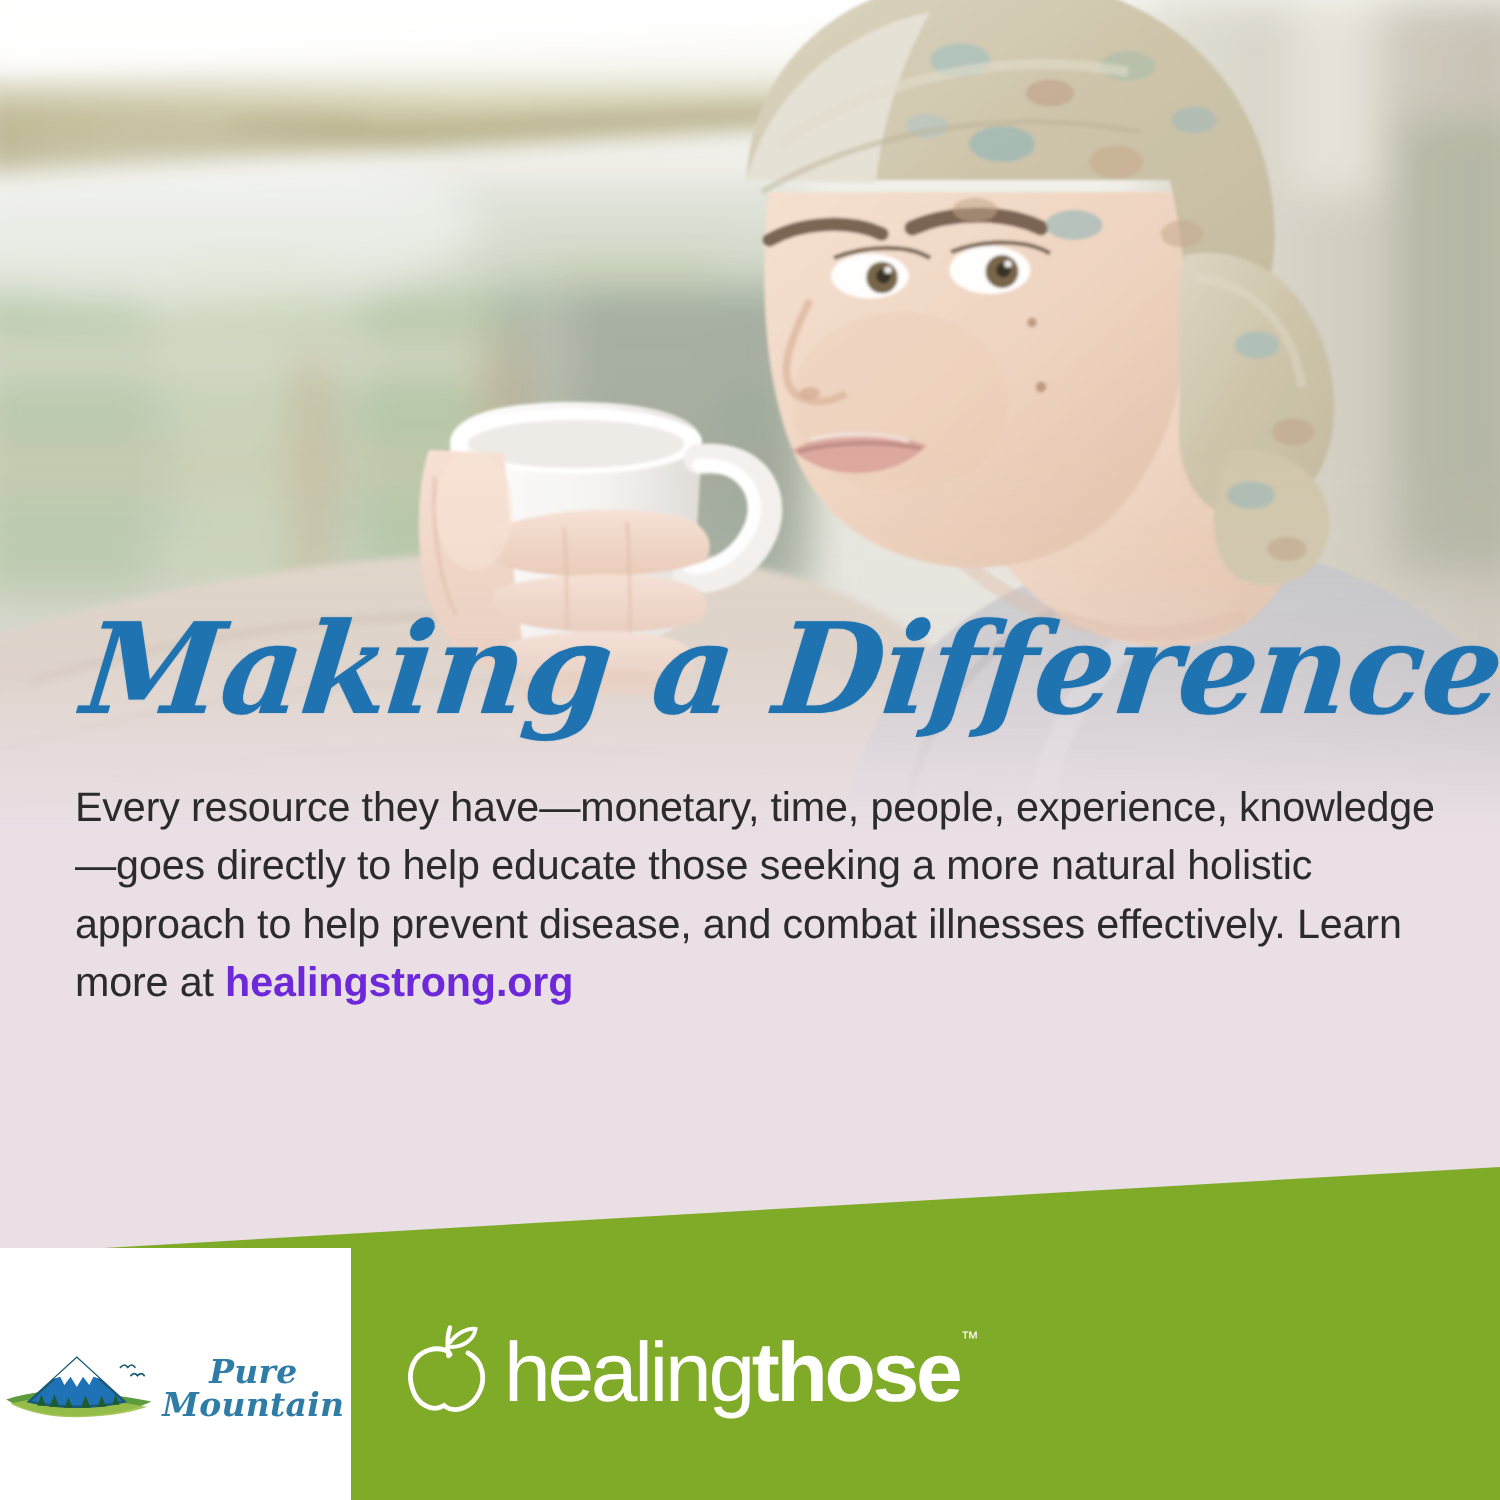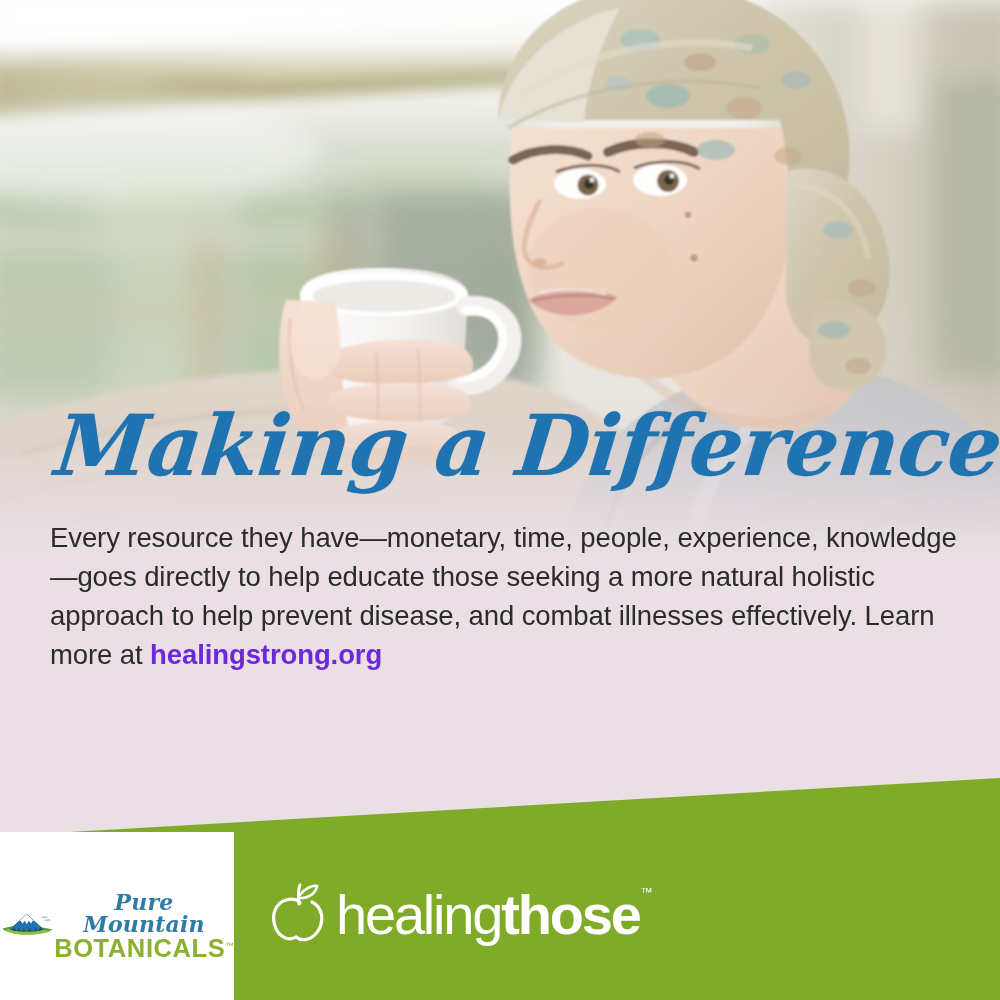--- a/index.html
+++ b/index.html
@@ -373,21 +373,20 @@
 
       <g fill="none" stroke="#1a5a74" stroke-width="1.6" stroke-linecap="round">
         <path d="M116 13 c 3 -3, 5 -3, 7 0"></path>
         <path d="M123 13 c 3 -3, 5 -3, 7 0"></path>
         <path d="M126 21 c 2.5 -2.5, 4.5 -2.5, 6.5 0"></path>
         <path d="M132.5 21 c 2.5 -2.5, 4.5 -2.5, 6.5 0"></path>
       </g>
     </svg>
     <div id="pmb-words">
       <span id="pmb-script">Pure Mountain</span>
-      <span id="pmb-botanicals"><span>BOTANICALS</span><span id="pmb-tm">™</span></span>
     </div>
   </div>
 
   <div id="hs-logo">
     <svg id="hs-apple" viewBox="0 0 56 62" aria-hidden="true">
 
       <path d="M40 20 C 50 25, 53 38, 46 49 C 40 58, 30 60, 24 55
                C 16 60, 6 54, 3 44 C -1 32, 4 21, 14 18 C 21 16, 27 18, 28 21" fill="none" stroke="#ffffff" stroke-width="3.2" stroke-linecap="round"></path>
 
       <path d="M27 22 C 26 14, 26 8, 28 3" fill="none" stroke="#ffffff" stroke-width="3" stroke-linecap="round"></path>

